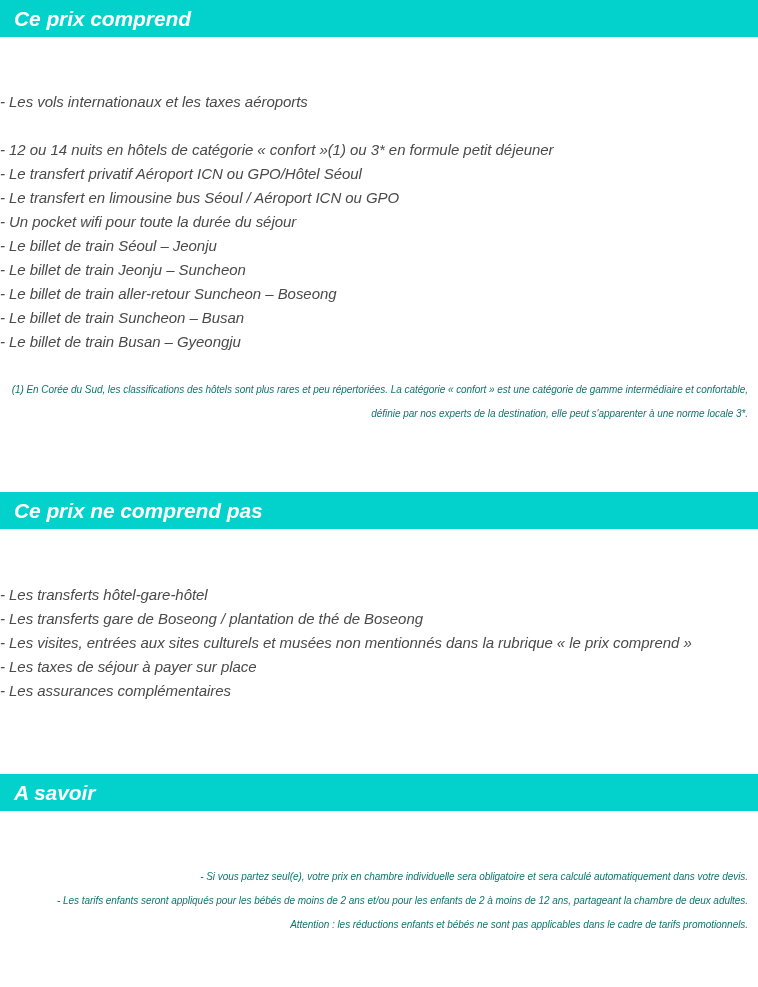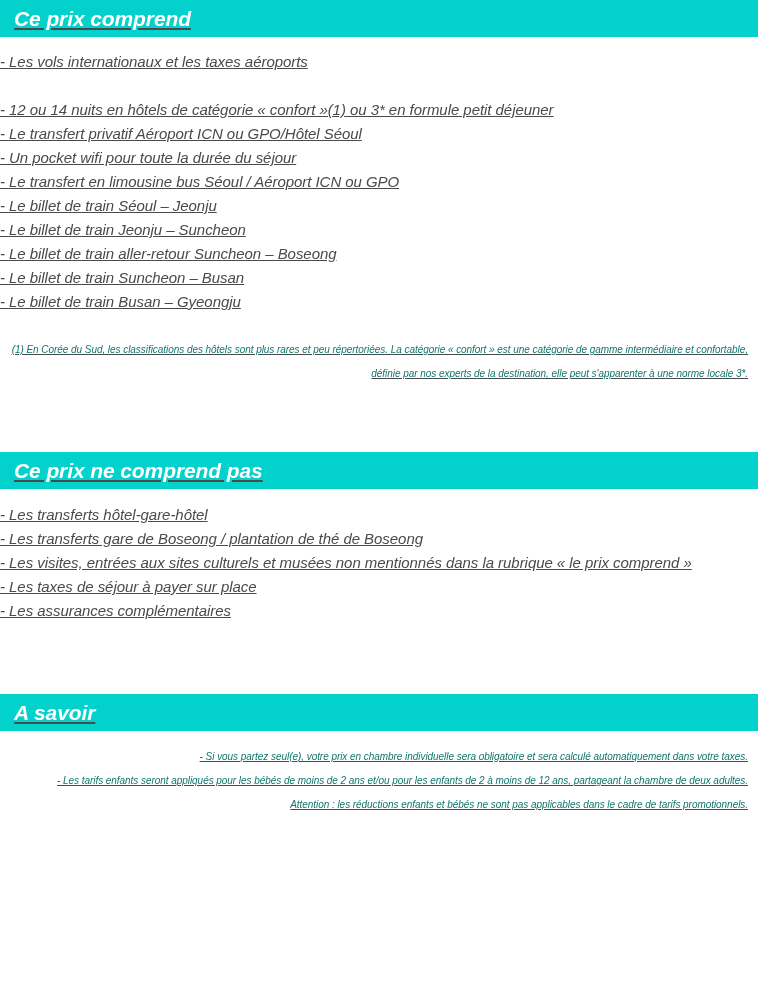--- a/index.html
+++ b/index.html
@@ -14,41 +14,41 @@
     font-family: "Liberation Sans", "DejaVu Sans", sans-serif;
     color: #4a4a4a;
     overflow: hidden;
     position: relative;
   }
   .page {
     width: 758px;
     height: 821px;
     position: relative;
     box-sizing: border-box;
-    text-decoration: underline;
   }
   .section-header {
     background: #03d1cb;
     height: 37px;
     display: flex;
     align-items: center;
     padding: 0 0 0 14px;
     box-sizing: border-box;
   }
   .section-header .title {
     color: #ffffff;
     font-style: italic;
     font-weight: bold;
     font-size: 21px;
     line-height: 21px;
     letter-spacing: -0.1px;
     white-space: nowrap;
   }
   .section-body {
     padding: 4px 10px 0 0;
+    margin-top: 40px;
   }
   .line {
     font-style: italic;
     font-size: 15px;
     line-height: 24px;
     color: #4a4a4a;
     letter-spacing: -0.05px;
     white-space: nowrap;
   }
   .para {
@@ -84,22 +84,22 @@
     </div>
     <div class="section-body">
 
       <div class="list-first">
         <div class="line">- Les vols internationaux et les taxes aéroports</div>
       </div>
 
       <div>
         <div class="line">- 12 ou 14 nuits en hôtels de catégorie « confort »(1) ou 3* en formule petit déjeuner</div>
         <div class="line">- Le transfert privatif Aéroport ICN ou GPO/Hôtel Séoul</div>
+        <div class="line">- Le transfert en limousine bus Séoul / Aéroport ICN ou GPO</div>
         <div class="line">- Un pocket wifi pour toute la durée du séjour</div>
-        <div class="line">- Le transfert en limousine bus Séoul / Aéroport ICN ou GPO</div>
         <div class="line">- Le billet de train Séoul – Jeonju</div>
         <div class="line">- Le billet de train Jeonju – Suncheon</div>
         <div class="line">- Le billet de train aller-retour Suncheon – Boseong</div>
         <div class="line">- Le billet de train Suncheon – Busan</div>
         <div class="line">- Le billet de train Busan – Gyeongju</div>
       </div>
 
       <div class="para footnote">(1) En Corée du Sud, les classifications des hôtels sont plus rares et peu répertoriées. La catégorie « confort » est une catégorie de gamme intermédiaire et confortable, définie par nos experts de la destination, elle peut s'apparenter à une norme locale 3*.</div>
     </div>
   </section>
@@ -117,19 +117,19 @@
         <div class="line">- Les assurances complémentaires</div>
       </div>
     </div>
   </section>
 
   <section id="sec-notice">
     <div class="section-header">
       <span class="title">A savoir</span>
     </div>
     <div class="section-body">
-      <div class="para">- Si vous partez seul(e), votre prix en chambre individuelle sera obligatoire et sera calculé automatiquement dans votre taxes.</div>
+      <div class="para">- Si vous partez seul(e), votre prix en chambre individuelle sera obligatoire et sera calculé automatiquement dans votre devis.</div>
       <div class="para">- Les tarifs enfants seront appliqués pour les bébés de moins de 2 ans et/ou pour les enfants de 2 à moins de 12 ans, partageant la chambre de deux adultes.</div>
       <div class="para">Attention : les réductions enfants et bébés ne sont pas applicables dans le cadre de tarifs promotionnels.</div>
     </div>
   </section>
 
 </div>
 
 </body></html>

